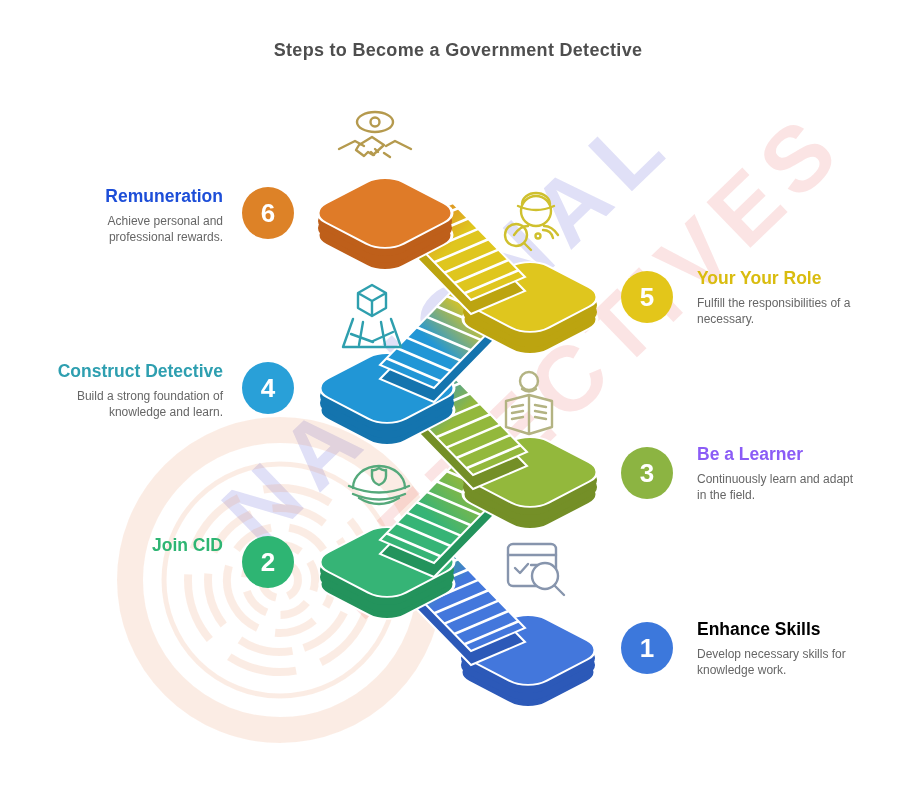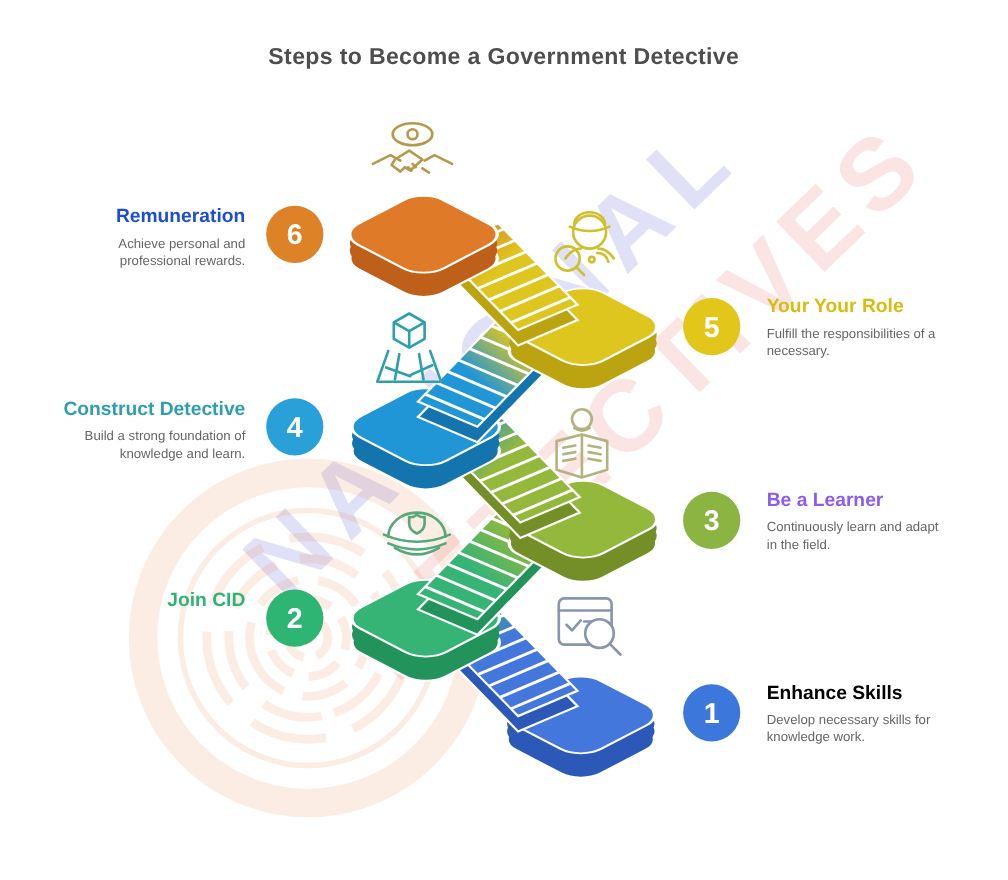--- a/index.html
+++ b/index.html
@@ -1,20 +1,20 @@
 <!DOCTYPE html>
 <html style="--p1: #4377DC; --d1: #2C59B8; --p2: #36B476; --d2: #23935C; --p3: #93B83C; --d3: #748F27; --p4: #2196D6; --d4: #1474AE; --p5: #DFC61E; --d5: #BCA410; --p6: #DF7B28; --d6: #BE5F1A;"><head>
 <meta charset="utf-8">
 <style>
   html,body{margin:0;padding:0;background:#fff;}
   .canvas{position:relative;width:916px;height:800px;background:#fff;overflow:hidden;
           font-family:"Liberation Sans",sans-serif;}
   
   .page-title{position:absolute;left:0;top:40px;width:100%;text-align:center;
-              font-size:21px;font-weight:bold;color:#4e4e4e;letter-spacing:.3px;}
+              font-size:18px;font-weight:bold;color:#4e4e4e;letter-spacing:.3px;}
   
   .watermark{position:absolute;left:30px;top:150px;width:920px;height:440px;
              display:flex;flex-direction:column;align-items:center;justify-content:center;
              transform:rotate(-44deg);pointer-events:none;}
   .wm1{font-size:92px;font-weight:bold;letter-spacing:14px;color:rgba(100,100,216,.20);}
   .wm2{font-size:92px;font-weight:bold;letter-spacing:10px;color:rgba(232,90,90,.16);
        margin-top:18px;transform:translateX(70px);}
   .fingerprint{position:absolute;left:100px;top:400px;pointer-events:none;}
   
   .diagram{position:absolute;left:0;top:0;}

